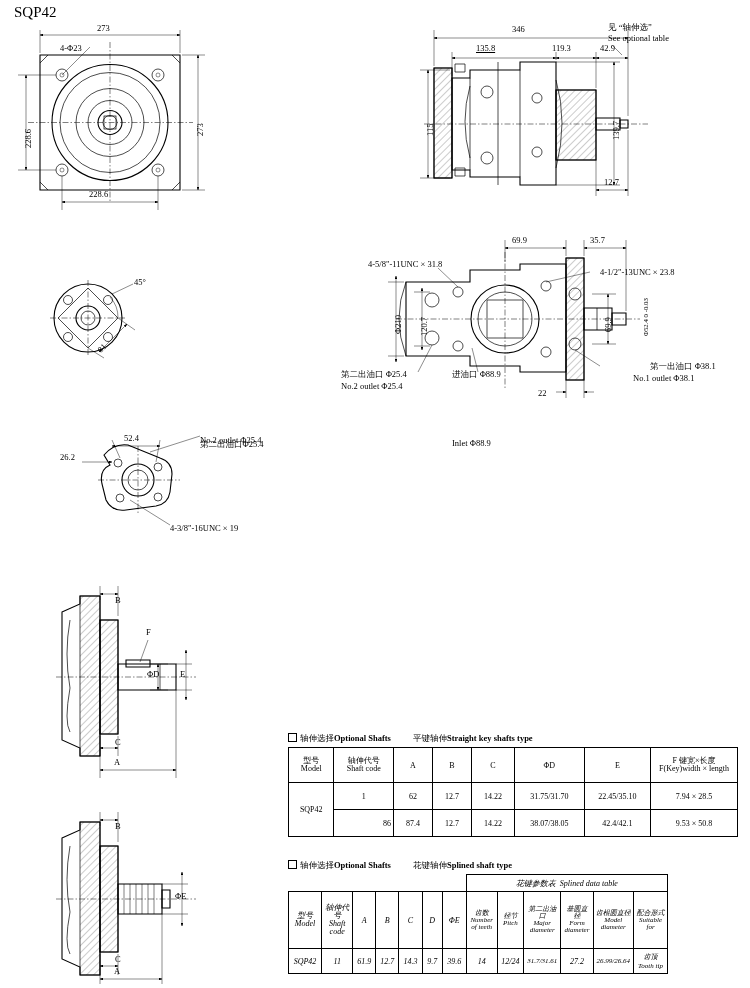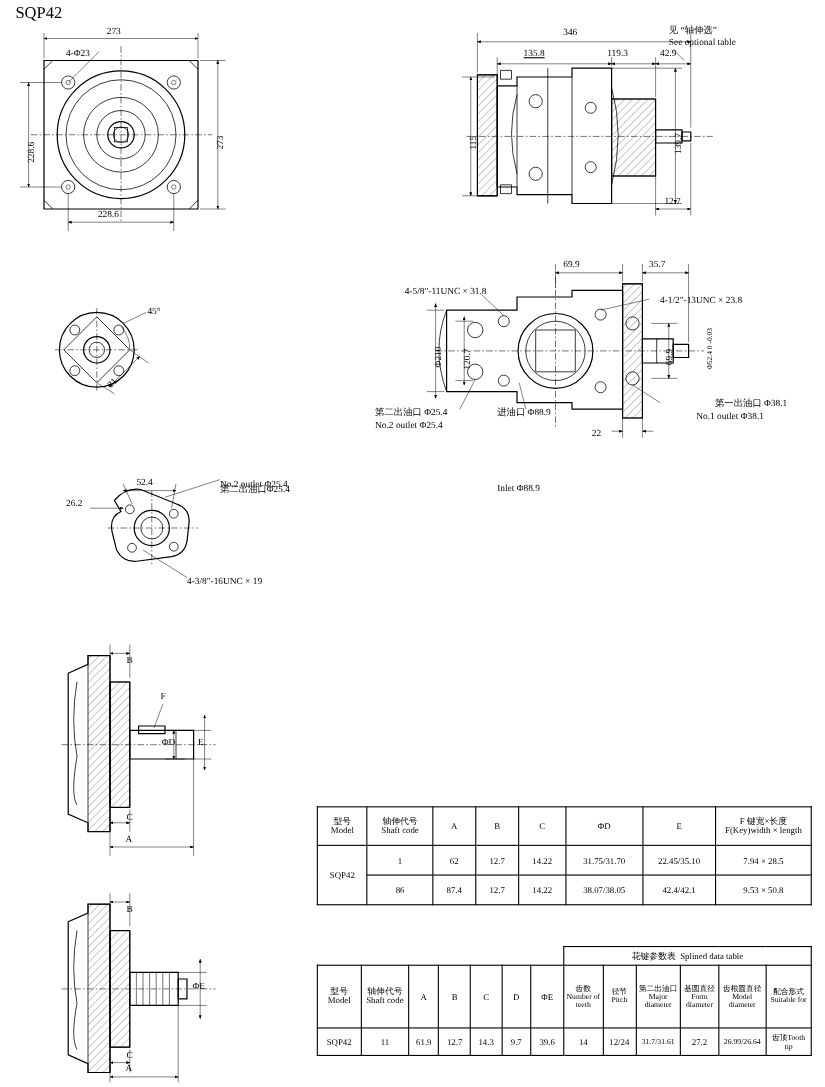--- a/index.html
+++ b/index.html
@@ -379,20 +379,23 @@
   <div class="lbl" style="left:180px;top:670px;">E</div>
   <div class="lbl" style="left:115px;top:738px;">C</div>
   <div class="lbl" style="left:114px;top:758px;">A</div>
 
   <div class="lbl" style="left:115px;top:822px;">B</div>
   <div class="lbl" style="left:175px;top:892px;">ΦE</div>
   <div class="lbl" style="left:115px;top:955px;">C</div>
   <div class="lbl" style="left:114px;top:967px;">A</div>
 
   <div class="t1">
+    <div class="tbl-cap">
+      <span class="chk"></span><span>轴伸选择</span><b>Optional Shafts</b><span class="cap-gap"></span><span>平键轴伸</span><b>Straight  key shafts type</b>
+    </div>
     <table class="dtable" style="width:450px;">
       <tbody>
           <tr>
         <td class="two" style="width:44px;height:32px;"><span>型号</span><br><span>Model</span></td>
         <td class="two" style="width:62px;"><span>轴伸代号</span><br><span>Shaft code</span></td>
         <td style="width:38px;">A</td>
         <td style="width:38px;">B</td>
         <td style="width:42px;">C</td>
         <td style="width:70px;">ΦD</td>
         <td style="width:66px;">E</td>
@@ -402,34 +405,37 @@
         <td rowspan="2">SQP42</td>
         <td style="height:24px;">1</td>
         <td>62</td>
         <td>12.7</td>
         <td>14.22</td>
         <td>31.75/31.70</td>
         <td>22.45/35.10</td>
         <td>7.94 × 28.5</td>
       </tr>
       <tr>
-        <td style="height:24px;">86</td>
+        <td style="height:24px;text-align:right;">86</td>
         <td>87.4</td>
         <td>12.7</td>
         <td>14.22</td>
         <td>38.07/38.05</td>
         <td>42.4/42.1</td>
         <td>9.53 × 50.8</td>
       </tr>
     </tbody>
       </table>
   </div>
 
   <div class="t2">
-    <table class="dtable" style="width:450px;">
+    <div class="tbl-cap">
+      <span class="chk"></span><span>轴伸选择</span><b>Optional Shafts</b><span class="cap-gap"></span><span>花键轴伸</span><b>Splined shaft type</b>
+    </div>
+    <table class="dtable" style="width:380px;font-style:italic;">
       <tbody>
           <tr>
         <td colspan="7" style="border:none;"></td>
         <td colspan="6" style="height:14px;"><span>花键参数表</span>&nbsp;&nbsp;<span>Splined data table</span></td>
       </tr>
       <tr>
         <td class="two" style="width:40px;height:54px;"><span>型号</span><br><span>Model</span></td>
         <td class="two" style="width:48px;"><span>轴伸代号</span><br><span>Shaft code</span></td>
         <td style="width:26px;">A</td>
         <td style="width:28px;">B</td>

